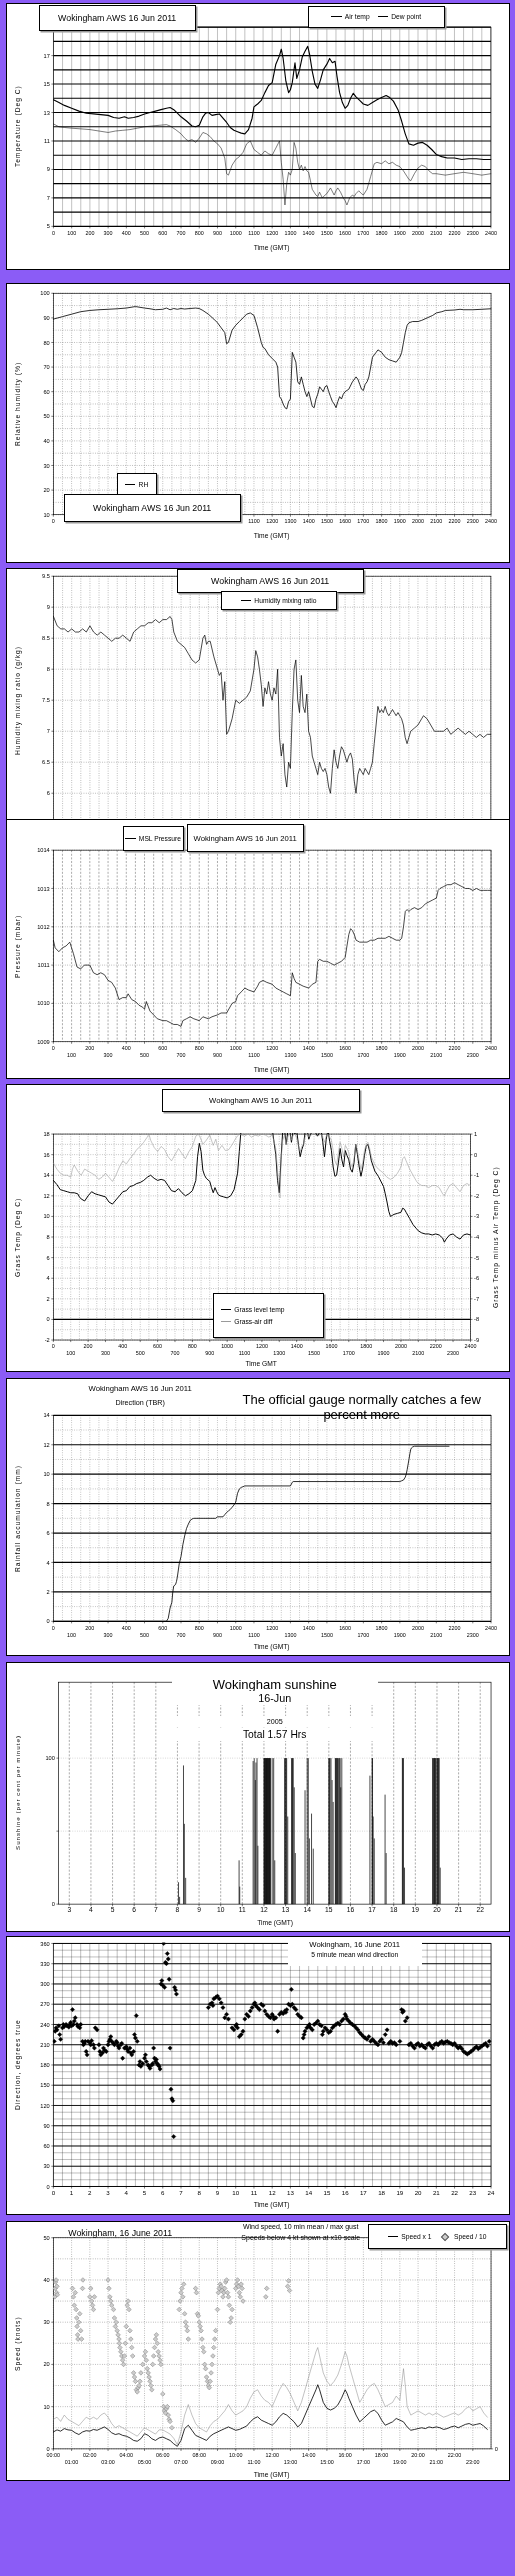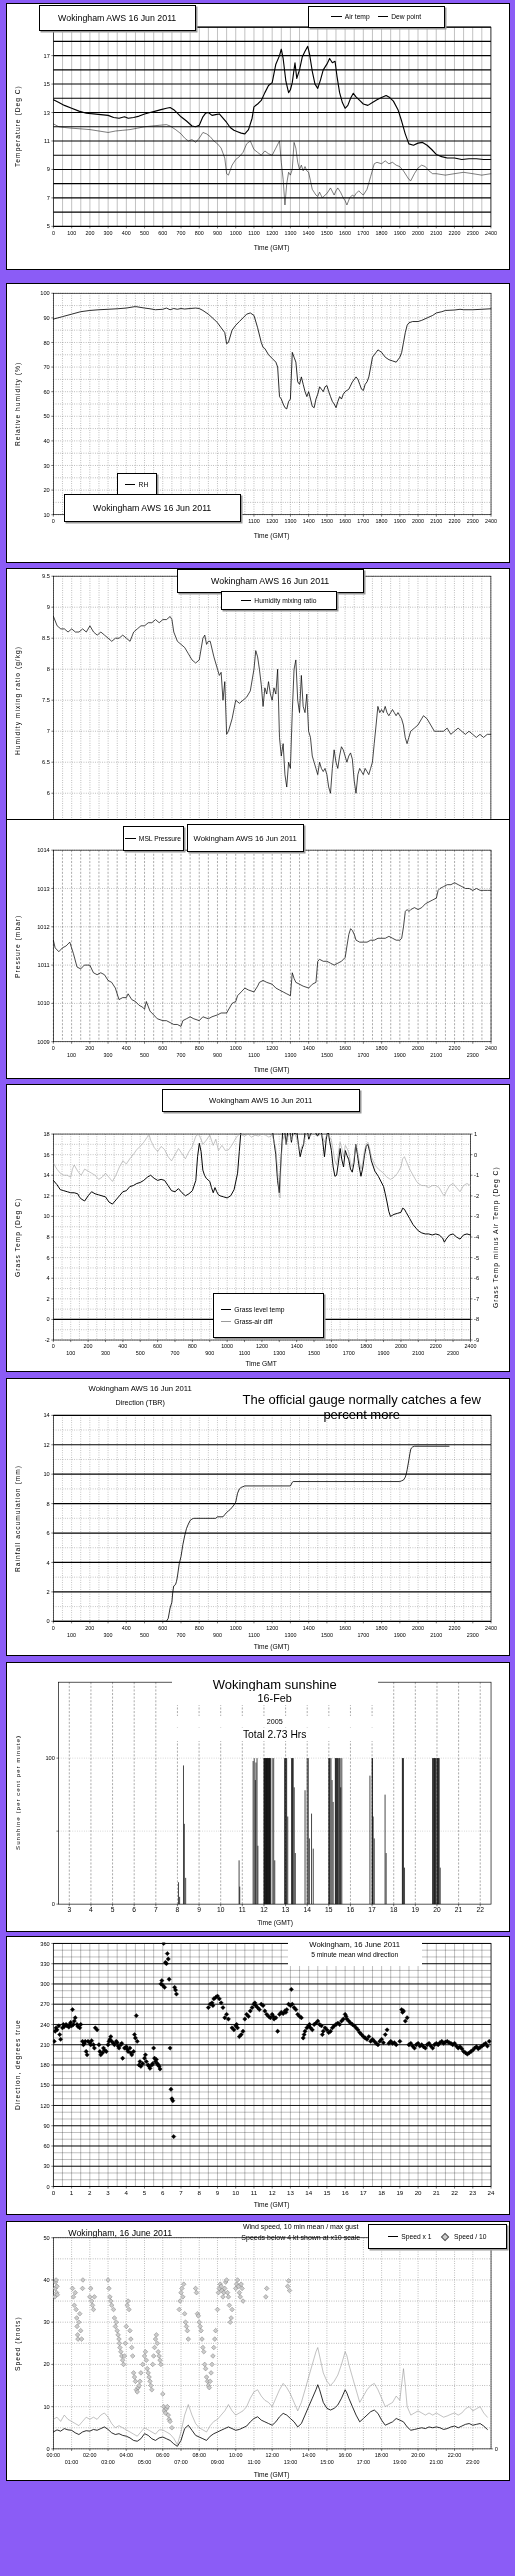--- a/index.html
+++ b/index.html
@@ -1153,23 +1153,23 @@
           <line x1="832.9" y1="468" x2="832.9" y2="184.4473684210526" stroke="#000" stroke-width="1.4"></line>
           <line x1="835" y1="468" x2="835" y2="184.4473684210526" stroke="#000" stroke-width="1.4"></line>
           <line x1="835.84" y1="468" x2="835.84" y2="184.4473684210526" stroke="#000" stroke-width="1.4"></line>
           <line x1="837.1" y1="468" x2="837.1" y2="184.4473684210526" stroke="#000" stroke-width="1.4"></line>
           <line x1="838.3599999999999" y1="468" x2="838.3599999999999" y2="184.4473684210526" stroke="#000" stroke-width="1.4"></line>
           <line x1="839.2" y1="468" x2="839.2" y2="184.4473684210526" stroke="#000" stroke-width="1.4"></line>
           <line x1="841.3" y1="468" x2="841.3" y2="397.1118421052631" stroke="#000" stroke-width="1.4"></line>
         </g>
       </svg>
     <div class="note wbg" style="left:165px;top:13.4px;width:206px;font-size:13px;padding:1px 0">Wokingham sunshine</div>
-    <div class="note wbg" style="left:165px;top:28px;width:206px;font-size:10.8px;padding:1px 0">16-Feb</div>
+    <div class="note wbg" style="left:165px;top:28px;width:206px;font-size:10.8px;padding:1px 0">16-Jun</div>
     <div class="note wbg" style="left:165px;top:53px;width:206px;font-size:7.2px;padding:1px 0">2005</div>
-    <div class="note wbg" style="left:165px;top:65px;width:206px;font-size:10.3px;padding:1px 0">Total 2.73 Hrs</div>
+    <div class="note wbg" style="left:165px;top:65px;width:206px;font-size:10.3px;padding:1px 0">Total 1.57 Hrs</div>
     <div class="ylab" style="left:7.2px;top:19px;height:222px;font-size:6.2px">Sunshine (per cent per minute)</div>
     <div class="xlab" style="left:52px;top:256px;width:433px">Time (GMT)</div>
   </section>
 
   <section class="chart" style="top:1936px;height:277px">
     <svg width="500" height="275" viewBox="0 0 971 533">
         <line x1="90" y1="12" x2="90" y2="484" stroke="#000" stroke-width="0.5"></line>
         <line x1="107.70833333333333" y1="12" x2="107.70833333333333" y2="484" stroke="#000" stroke-width="0.5"></line>
         <line x1="125.41666666666666" y1="12" x2="125.41666666666666" y2="484" stroke="#000" stroke-width="0.5"></line>
         <line x1="143.125" y1="12" x2="143.125" y2="484" stroke="#000" stroke-width="0.5"></line>

